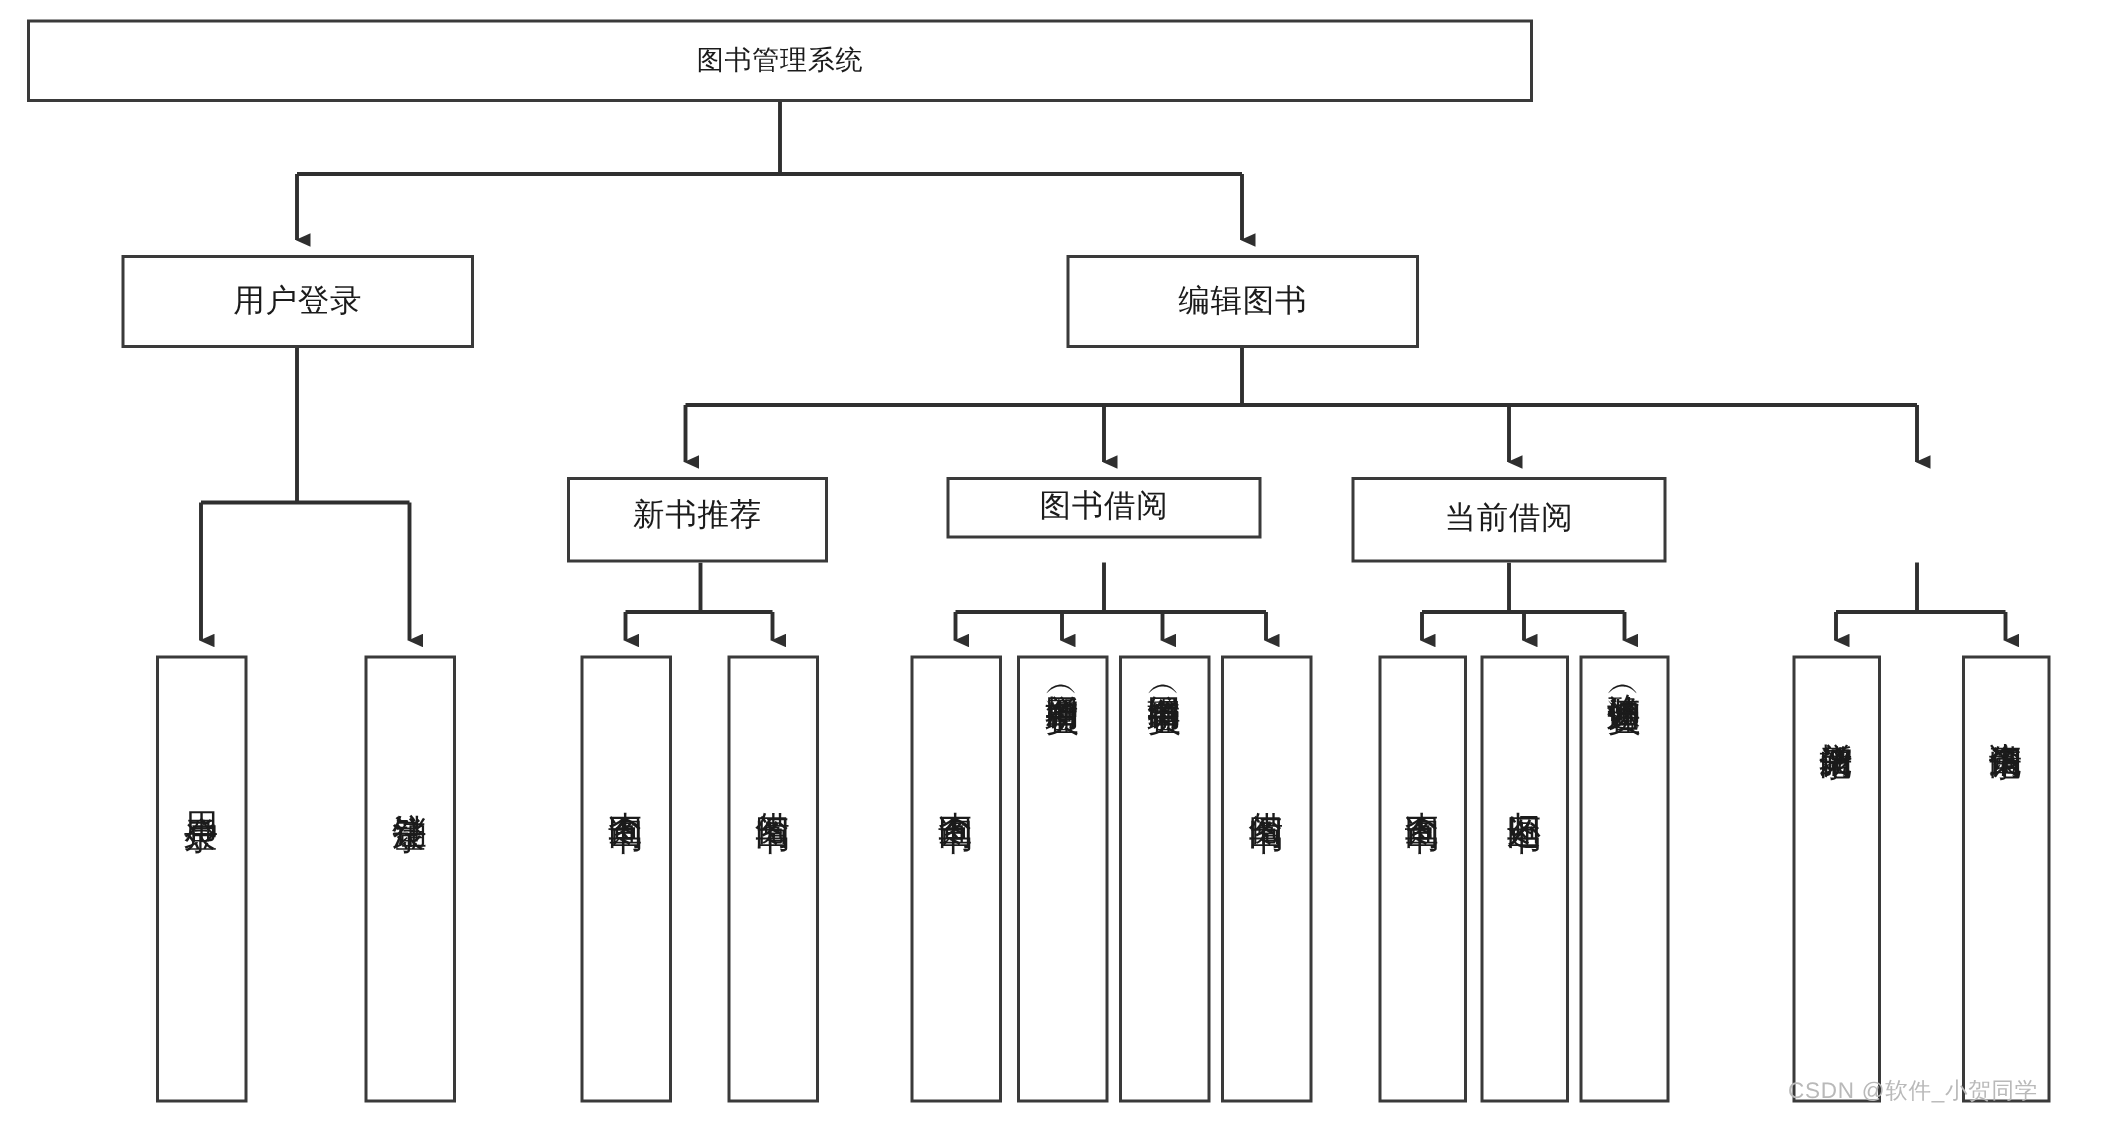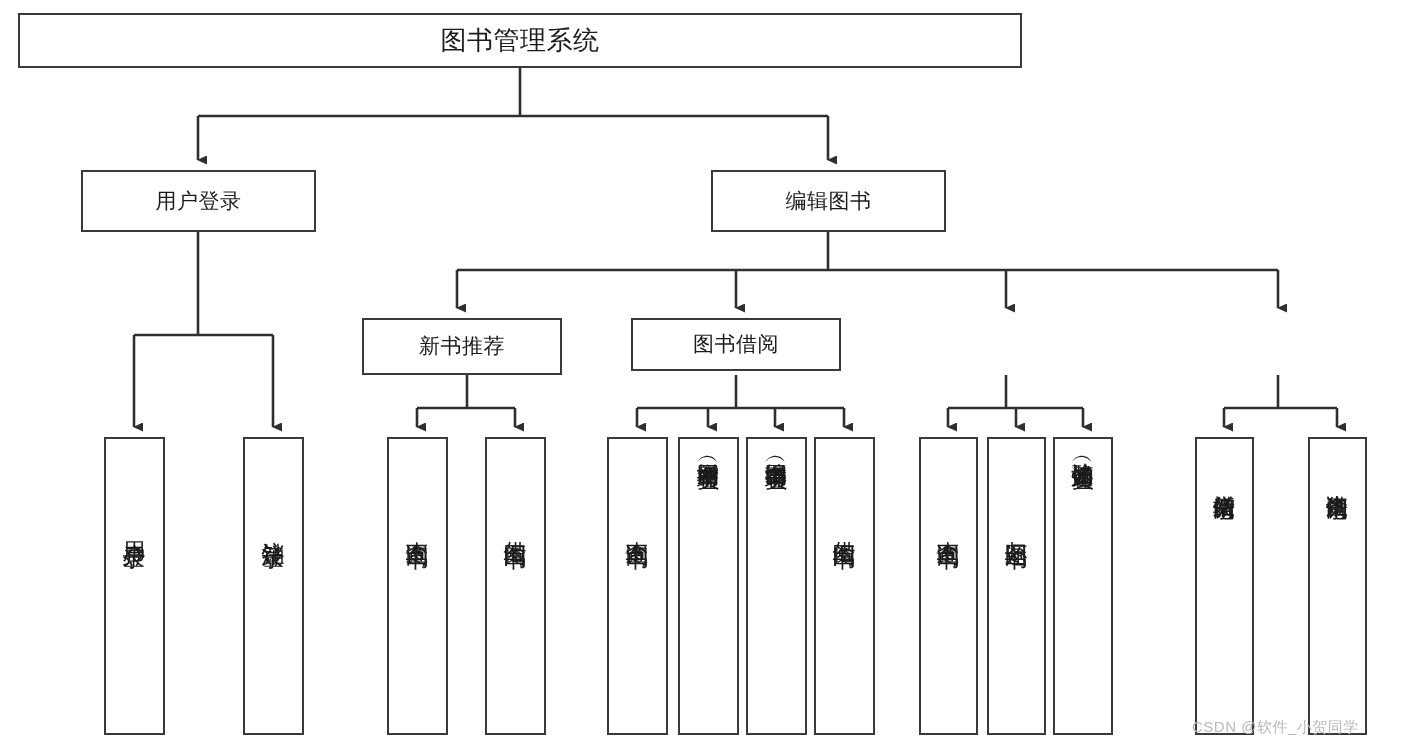--- a/index.html
+++ b/index.html
@@ -37,21 +37,21 @@
   .node .label {
     display: block;
     line-height: 1.18;
     letter-spacing: 0.5px;
     white-space: nowrap;
   }
   .node.h .label {
     font-size: 21px;
   }
   .node.root .label {
-    font-size: 26px;
+    font-size: 18px;
   }
   .node.v {
     align-items: flex-start;
     justify-content: center;
     padding-top: 8px;
   }
   .node.v .label {
     writing-mode: vertical-rl;
     text-orientation: upright;
     font-size: 23px;
@@ -131,25 +131,28 @@
     <span class="label">图书管理系统</span>
   </div>
 
   <div class="node h" style="left:81px; top:170px; width:235px; height:62px;">
     <span class="label">用户登录</span>
   </div>
   <div class="node h" style="left:711px; top:170px; width:235px; height:62px;">
     <span class="label">编辑图书</span>
   </div>
 
-  <div class="node h" style="left:362px; top:318px; width:200px; height:57px;">
+  <div class="node h" style="left:378px; top:318px; width:174px; height:57px;font-family:Liberation Mono, monospace;">
     <span class="label">新书推荐</span>
   </div>
-  <div class="node h" style="left:631px; top:318px; width:210px; height:53px;">
+  <div class="node h" style="left:631px; top:318px; width:210px; height:41px;">
     <span class="label">图书借阅</span>
+  </div>
+  <div class="node h" style="left:901px; top:318px; width:210px; height:57px;">
+    <span class="label">当前借阅</span>
   </div>
 
   <div class="node v" style="left:104px; top:437px; width:61px; height:298px; padding-top:84px;">
     <span class="label">用户登录</span>
   </div>
   <div class="node v" style="left:243px; top:437px; width:61px; height:298px; padding-top:84px;">
     <span class="label">注销登录</span>
   </div>
 
   <div class="node v" style="left:387px; top:437px; width:61px; height:298px; padding-top:84px;">

